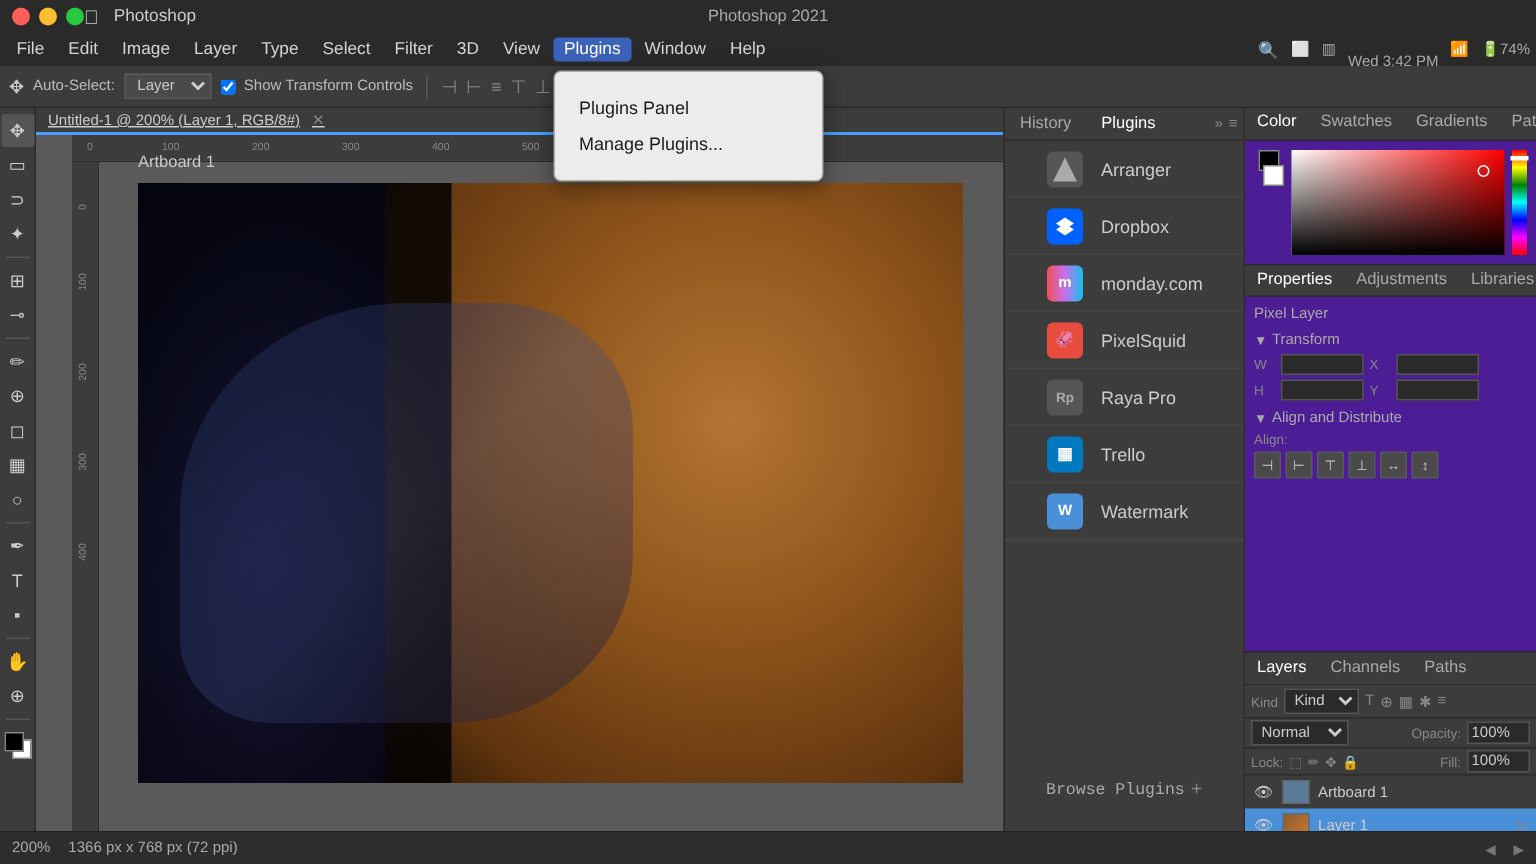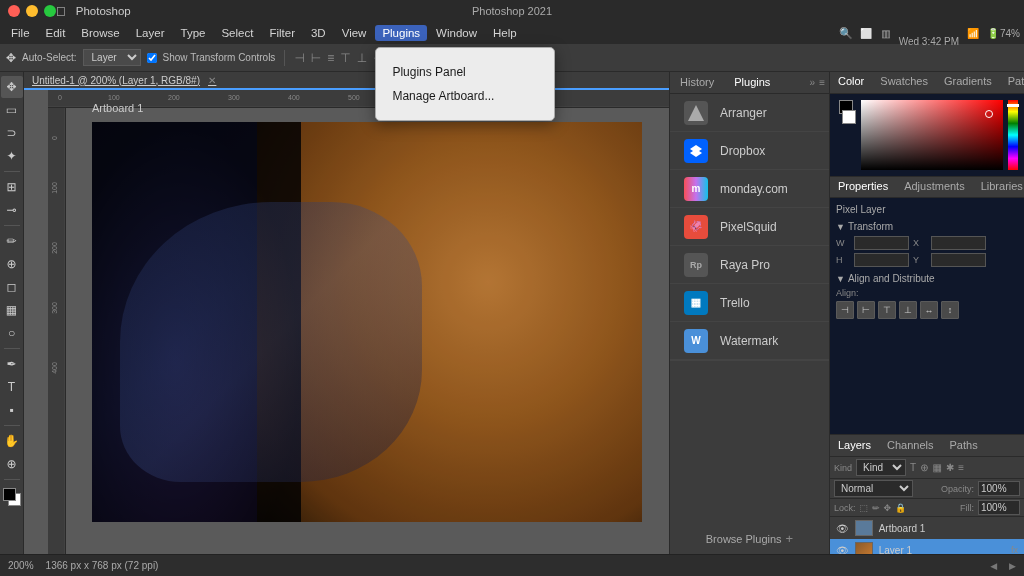--- a/index.html
+++ b/index.html
@@ -196,32 +196,32 @@
       display: flex; align-items: center;
       padding: 0 8px;
       font-size: 10px; color: #ccc;
       width: 100%;
       text-decoration: underline;
     }
 
     
     #right-panels {
       width: 195px;
-      background: #0f172a;
+      background: #4c1d95;
       border-left: 1px solid #2a2a2a;
       display: flex;
       flex-direction: column;
       flex-shrink: 0;
       overflow: hidden;
     }
 
     .plugin-item {
       display: flex;
       align-items: center;
-      padding: 8px 14px;
+      padding: 8px 28px;
       border-bottom: 1px solid #444;
       cursor: pointer;
       gap: 12px;
       height: 38px;
     }
     .plugin-icon {
       width: 24px; height: 24px;
       border-radius: 4px;
       flex-shrink: 0;
       display: flex; align-items: center; justify-content: center;
@@ -369,21 +369,21 @@
       border-bottom: 1px solid #2a2a2a;
       padding: 0 4px;
       font-size: 10px;
     }
     .layers-mode-select {
       background: #2a2a2a;
       border: 1px solid #555;
       color: #ccc;
       font-size: 10px;
       padding: 1px 2px;
-      width: 79px;
+      width: 65px;
     }
     .layers-opacity-input {
       background: #2a2a2a;
       border: 1px solid #555;
       color: #ccc;
       font-size: 10px;
       padding: 1px 2px;
       width: 40px;
     }
     #layers-list { flex: 1; overflow: hidden; }
@@ -469,36 +469,36 @@
     <div class="traffic-light tl-green"></div>
   </div>
   <span class="apple-logo"></span>
   <span style="font-size:11.5px;color:#ccc;">Photoshop</span>
   <div id="title-bar-center">Photoshop 2021</div>
 </div>
 
 <div id="menu-bar">
   <div class="menu-item">File</div>
   <div class="menu-item">Edit</div>
-  <div class="menu-item">Browse</div>
+  <div class="menu-item">Image</div>
   <div class="menu-item">Layer</div>
   <div class="menu-item">Type</div>
   <div class="menu-item">Select</div>
   <div class="menu-item">Filter</div>
   <div class="menu-item">3D</div>
   <div class="menu-item">View</div>
   <div class="menu-item active" style="position:relative;">
     <span>Plugins</span>
     
     <div id="plugins-dropdown" style="position: absolute; top: 22px; left: 0px;">
       <div class="dropdown-item">
         <span>Plugins Panel</span>
       </div>
       <div class="dropdown-item">
-        <span>Manage Artboard...</span>
+        <span>Manage Plugins...</span>
       </div>
     </div>
   </div>
   <div class="menu-item">Window</div>
   <div class="menu-item">Help</div>
 
   <div style="margin-left:auto;display:flex;align-items:center;gap:8px;font-size:11px;color:#aaa;">
     <span>🔍</span>
     <span style="font-size:10px;">⬜</span>
     <span style="font-size:10px;">▥</span>
@@ -660,21 +660,21 @@
         <div class="plugin-icon trello" style="font-size:11px;">▦</div>
         <span class="plugin-name">Trello</span>
       </div>
       <div class="plugin-item">
         <div class="plugin-icon watermark" style="font-size:10px;font-weight:bold;">W</div>
         <span class="plugin-name">Watermark</span>
       </div>
     </div>
 
     <div id="plugins-panel-footer" style="flex:1;display:flex;align-items:flex-end;padding-bottom:8px;">
-      <div id="browse-plugins-btn" style="margin: 0 auto 0 auto;display:flex;align-items:center;gap:4px;">
+      <div id="browse-plugins-btn" style="margin: 0 auto 12px auto;display:flex;align-items:center;gap:4px;font-family:Liberation Mono, monospace;">
         <span>Browse Plugins</span>
         <span style="font-size:13px;color:#888;">+</span>
       </div>
     </div>
   </div>
 
   <div id="right-panels">
 
     <div id="color-panel-header">
       <div class="color-tab active">Color</div>

